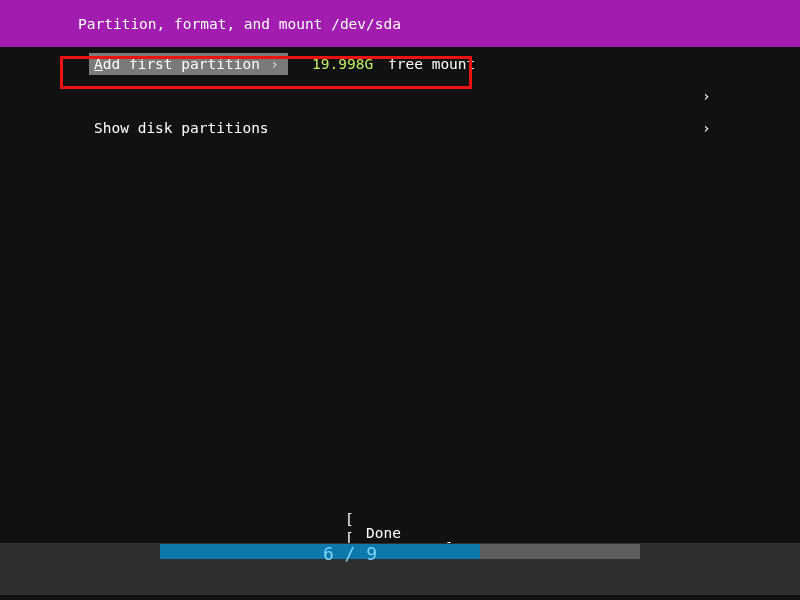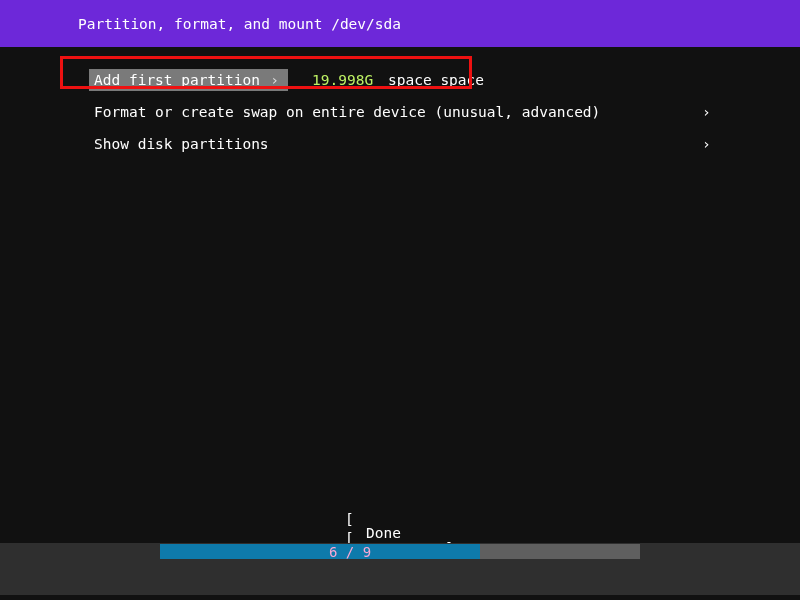--- a/index.html
+++ b/index.html
@@ -41,21 +41,21 @@
     top: 17px;
     color: #ffffff;
     white-space: pre;
     letter-spacing: 0px;
   }
 
   
   .menu {
     position: absolute;
     left: 0;
-    top: 68px;
+    top: 52px;
     width: 800px;
   }
   .menu-row {
     position: relative;
     height: 32px;
   }
 
   .row-label {
     position: absolute;
     left: 94px;
@@ -166,54 +166,53 @@
     top: 0;
     height: 15px;
     background: #0e7aab;
   }
   .progress-label {
     position: absolute;
     left: 0;
     top: 1px;
     width: 380px;
     text-align: center;
-    color: #f9a8d4;
-    white-space: pre;
-    font-size: 14px;
+    color: #7dd3fc;
+    white-space: pre;
+    font-size: 18px;
   }
   .footer-hint {
     position: absolute;
     left: 77px;
     top: 578px;
     white-space: pre;
     color: #ffffff;
   }
 </style>
 </head>
 <body>
 
 <div id="screen">
 
-  <div class="header-bar" style="background: #6d28d9;">
+  <div class="header-bar" style="background: #a21caf;">
     <div class="header-title">Partition, format, and mount /dev/sda</div>
   </div>
 
   <div class="menu">
 
     <div class="menu-row">
       <div class="sel-wrap" style="background: rgb(122, 122, 122);">
         <div class="sel-label"><span class="accel">A</span><span>dd first partition</span></div>
         <div class="sel-chevron">›</div>
       </div>
       <div class="sel-size">19.998G</div>
-      <div class="sel-desc">space space</div>
+      <div class="sel-desc">free mount</div>
     </div>
 
     <div class="menu-row">
-      <div class="row-label">Format or create swap on entire device (unusual, advanced)</div>
       <div class="row-chevron-right">›</div>
     </div>
 
     <div class="menu-row">
       <div class="row-label">Show disk partitions</div>
       <div class="row-chevron-right">›</div>
     </div>
 
   </div>
 

